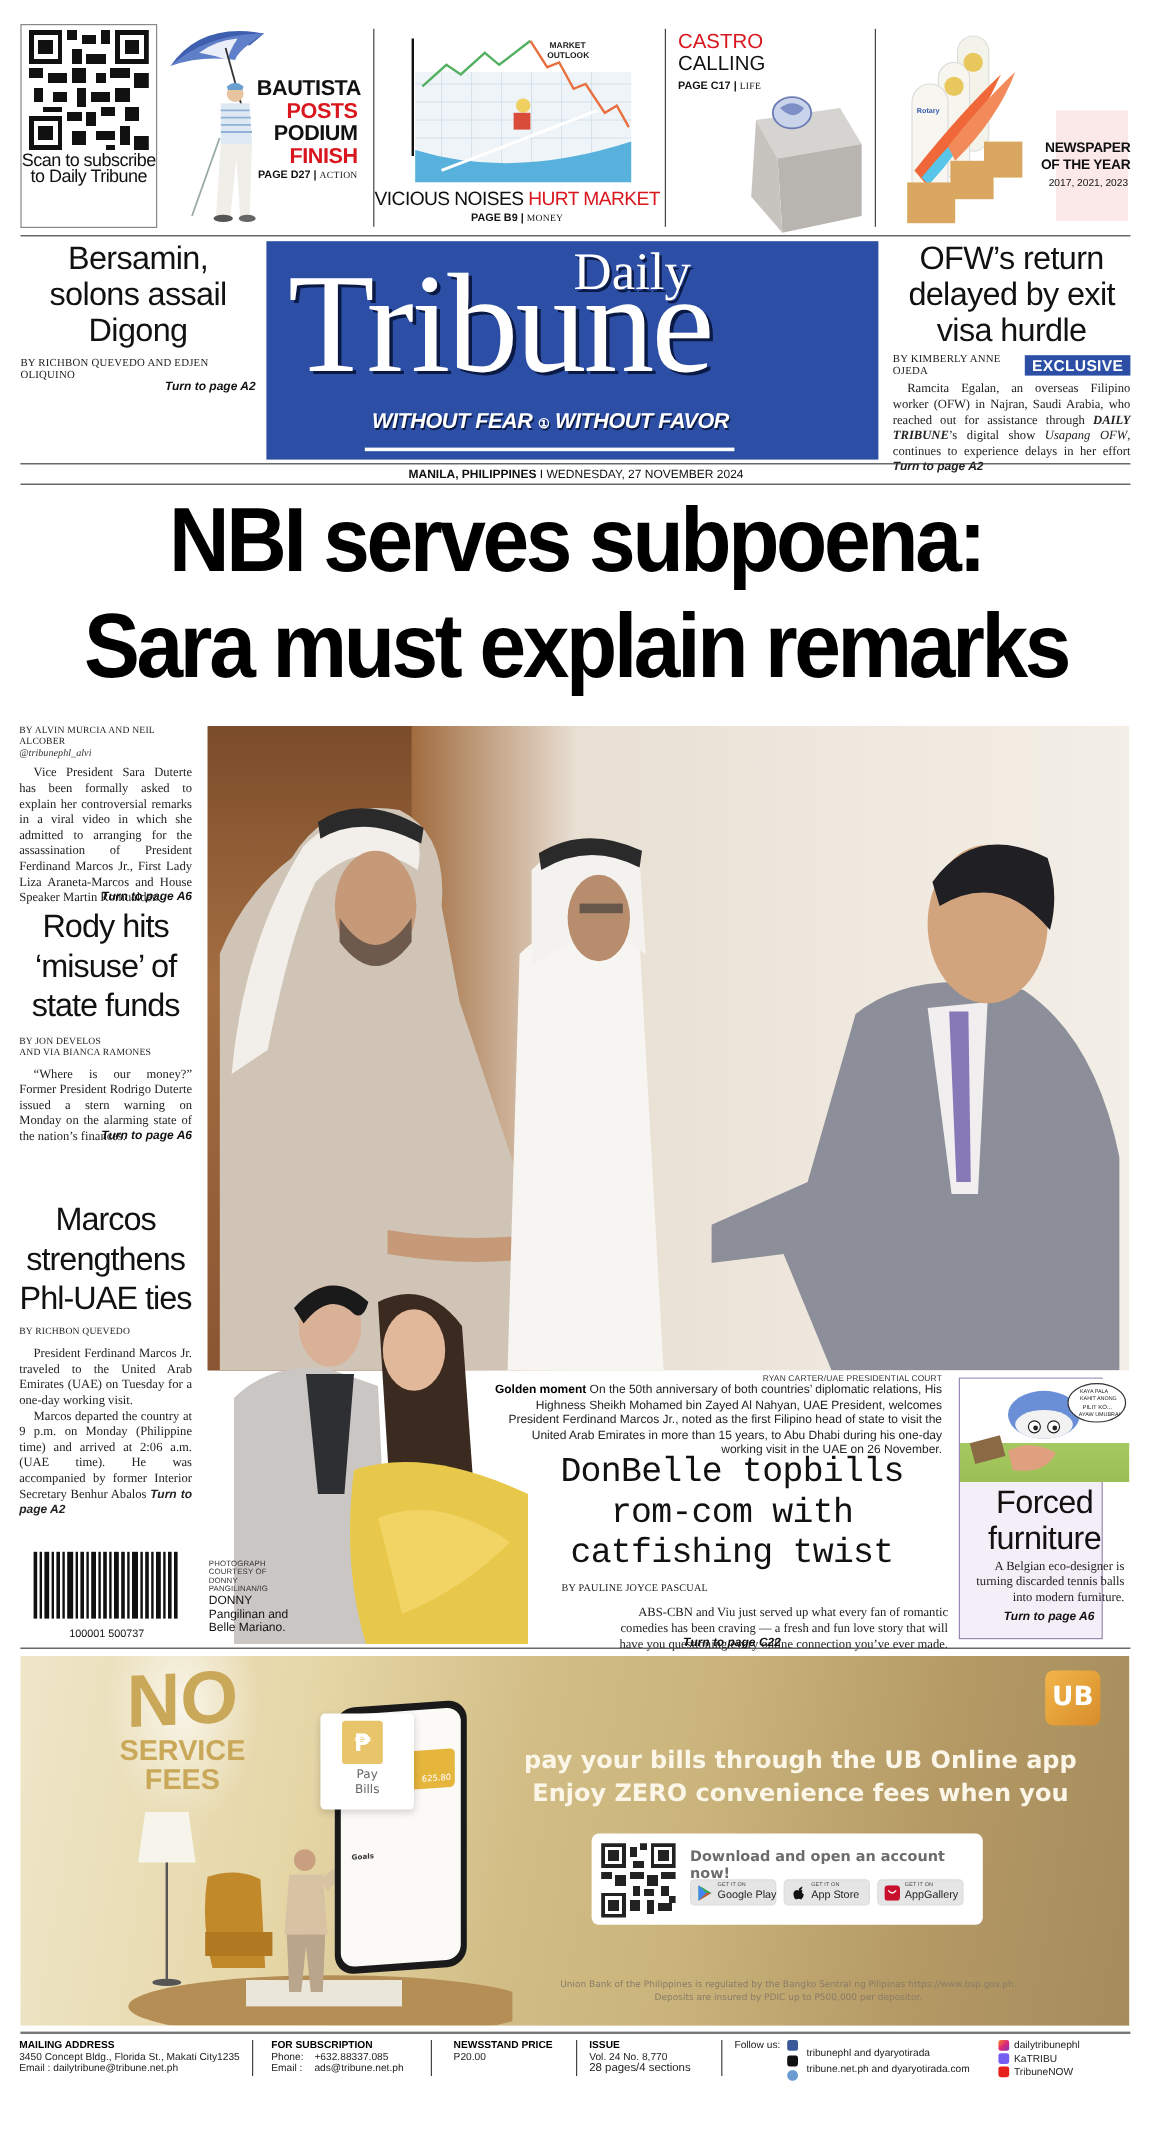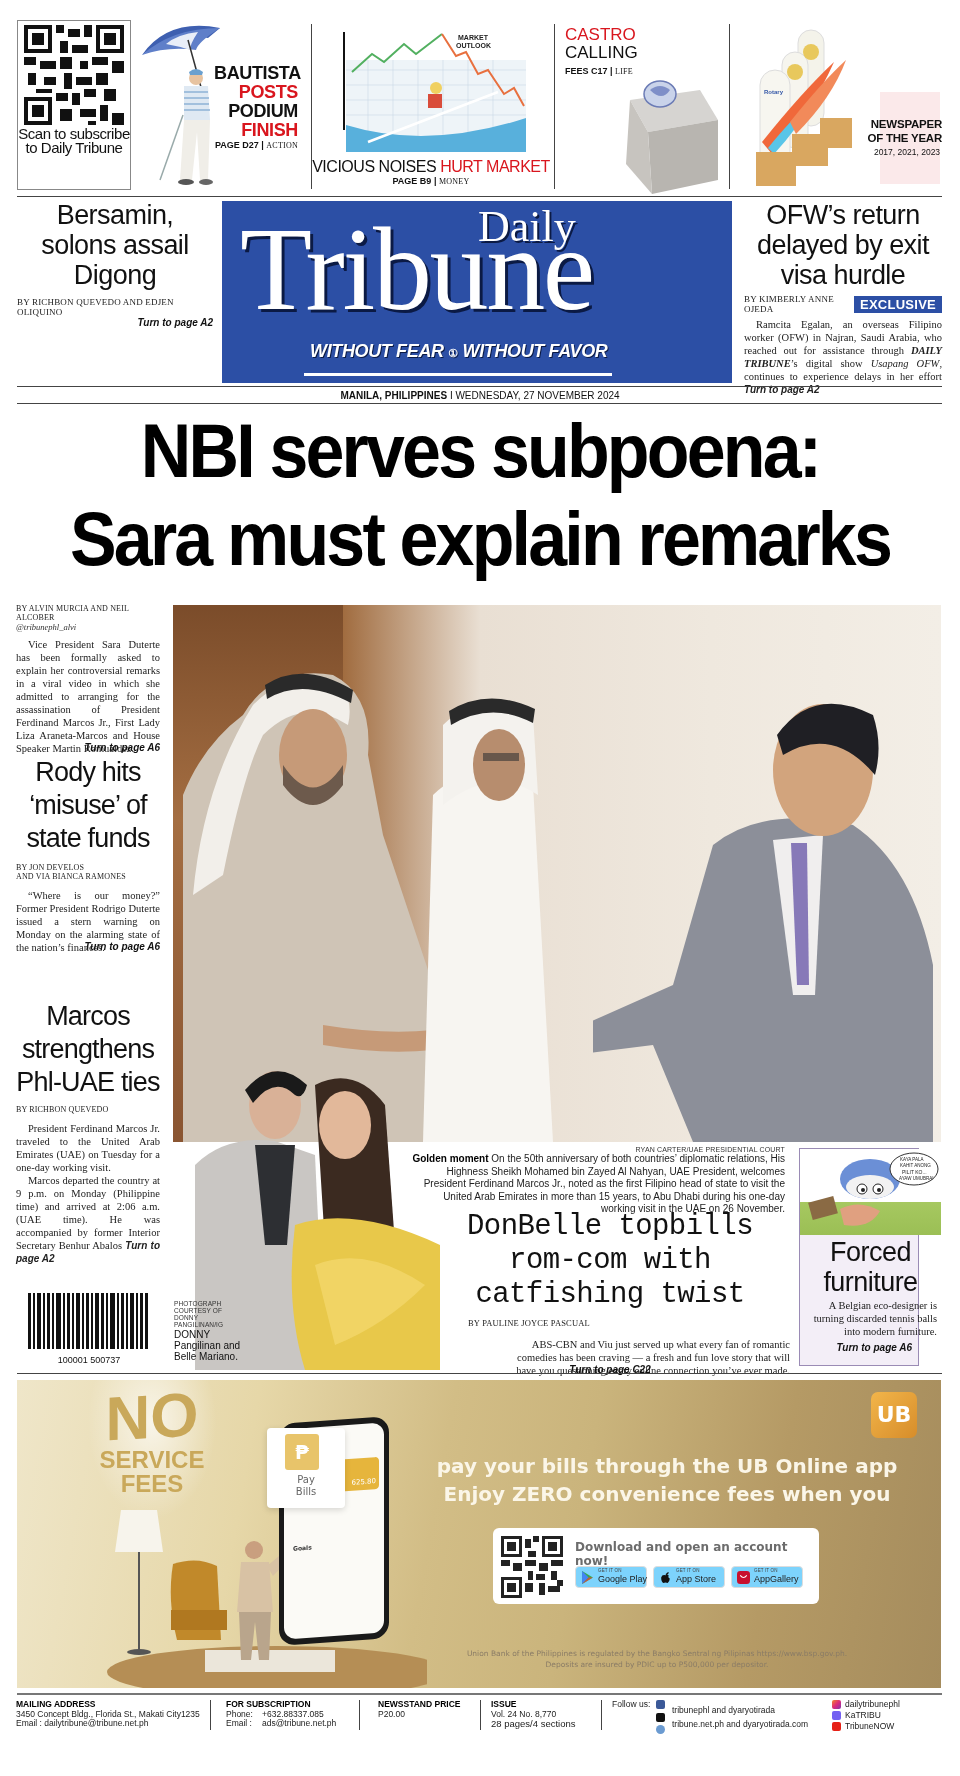--- a/index.html
+++ b/index.html
@@ -58,21 +58,21 @@
   .cartoon-box { left: 799px; top: 1148px; width: 120px; height: 218px; border: 1px solid #9a8bb5; background: #f3eef7; }
   .cartoon-art { position:absolute; left:0; top:0; width:141px; height:86px; background: linear-gradient(180deg,#fff 0%,#fff 62%,#a6c860 62%,#9bbf55 100%); overflow:hidden; }
 
   
   .ad { left: 17px; top: 1380px; width: 924px; height: 308px; overflow:hidden;
         background: linear-gradient(100deg, #efe6c9 0%, #e6d7a8 25%, #d2bd86 45%, #cab47c 60%, #b59a65 80%, #a58c5d 100%); }
   .ad-head { position:absolute; left: 390px; top: 72px; width: 520px; text-align:center; font-family: "DejaVu Sans", sans-serif; font-weight:bold; font-size: 20px; line-height: 28px; color: #fbf6e8; }
   .ub-logo { position:absolute; right: 24px; top: 12px; width: 46px; height: 46px; border-radius: 7px; background: linear-gradient(135deg,#f2b54a,#d78d2a); color:#fff; font-family:"DejaVu Sans",sans-serif; font-weight:bold; font-size: 22px; text-align:center; line-height:46px; }
   .dl-card { position:absolute; left: 476px; top: 148px; width: 326px; height: 76px; background:#fff; border-radius: 6px; }
   .dl-title { position:absolute; left: 82px; top: 12px; font-family: "DejaVu Sans", sans-serif; font-weight: bold; font-size: 12px; color:#6c6c6c; }
-  .store-btn { position:absolute; top: 38px; height: 22px; border: 1px solid #ddd; border-radius: 4px; background:#7dd3fc; font-family:"Liberation Sans",sans-serif; }
+  .store-btn { position:absolute; top: 38px; height: 22px; border: 1px solid #ddd; border-radius: 4px; background:#e5e5e5; font-family:"Liberation Sans",sans-serif; }
   .store-btn .small { position:absolute; left: 22px; top: 1px; font-size: 4.5px; color:#444; letter-spacing:0.03em; }
   .store-btn .big { position:absolute; left: 22px; top: 7px; font-size: 9px; color:#222; white-space:nowrap; }
   .store-btn .ic { position:absolute; left: 5px; top: 4px; width: 13px; height: 13px; }
   .ad-legal { position:absolute; left: 380px; top: 268px; width: 520px; text-align:center; font-family:"DejaVu Sans",sans-serif; font-size: 7.5px; line-height: 11px; color: #8a7c66; }
   .nsf { position:absolute; font-family:"Liberation Sans",sans-serif; font-weight:bold; color:#c9a85a; text-align:center; }
 
   
   .foot { font-family: "Liberation Sans", sans-serif; font-size: 8.5px; line-height: 9.5px; color:#222; }
   .foot .lbl { font-weight: bold; font-size: 8.5px; color:#000; }
   .soc-ic { display:inline-block; width: 9px; height: 9px; border-radius: 2px; vertical-align: middle; margin-right: 4px; }
@@ -176,21 +176,21 @@
 <div class="abs" style="left:312px;top:158px;width:238px;text-align:center;">
   <div class="sans" style="font-size:16px;line-height:18px;letter-spacing:-0.03em;"><span>VICIOUS NOISES</span> <span class="red">HURT MARKET</span></div>
   <div class="pageref"><span>PAGE B9</span> | <span class="sec">MONEY</span></div>
 </div>
 
 <div class="vr" style="left:554px;top:24px;height:165px;"></div>
 
 <div class="abs" style="left:565px;top:26px;">
   <div class="sans red" style="font-size:17px;line-height:18px;">CASTRO</div>
   <div class="sans" style="font-size:17px;line-height:18px;">CALLING</div>
-  <div class="pageref" style="margin-top:4px;"><span>FEES C17</span> | <span class="sec">LIFE</span></div>
+  <div class="pageref" style="margin-top:4px;"><span>PAGE C17</span> | <span class="sec">LIFE</span></div>
 </div>
 <svg class="abs" style="left:600px;top:60px;width:125px;height:140px;" viewBox="0 0 125 140">
   <polygon points="30,40 100,30 118,60 48,72" fill="#d6d4d1"></polygon>
   <polygon points="48,72 118,60 118,120 52,134" fill="#b8b5b0"></polygon>
   <polygon points="30,40 48,72 52,134 26,104" fill="#c7c4bf"></polygon>
   <ellipse cx="60" cy="34" rx="16" ry="13" fill="#c9d3ea" stroke="#6b7bb5" stroke-width="1.5"></ellipse>
   <path d="M50 30 Q60 22 70 30 Q62 42 50 30Z" fill="#4d63b0" opacity="0.6"></path>
 </svg>
 
 <div class="vr" style="left:729px;top:24px;height:165px;"></div>

